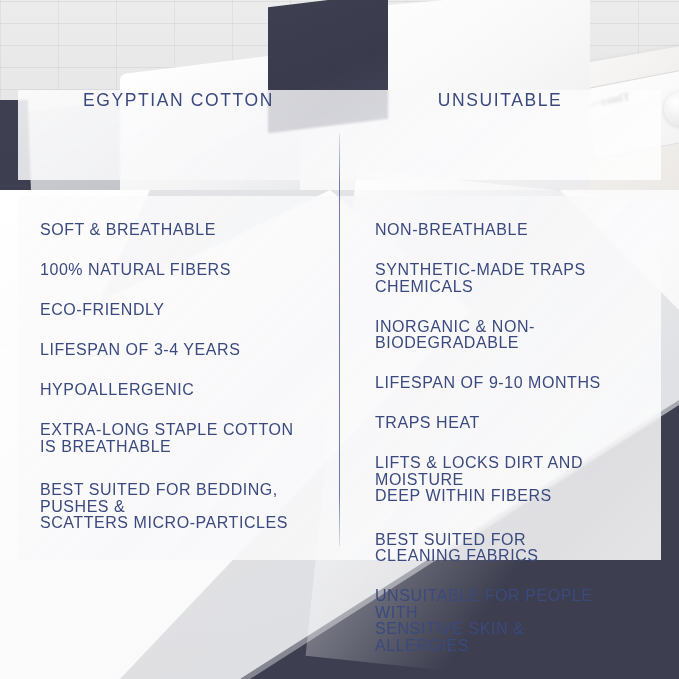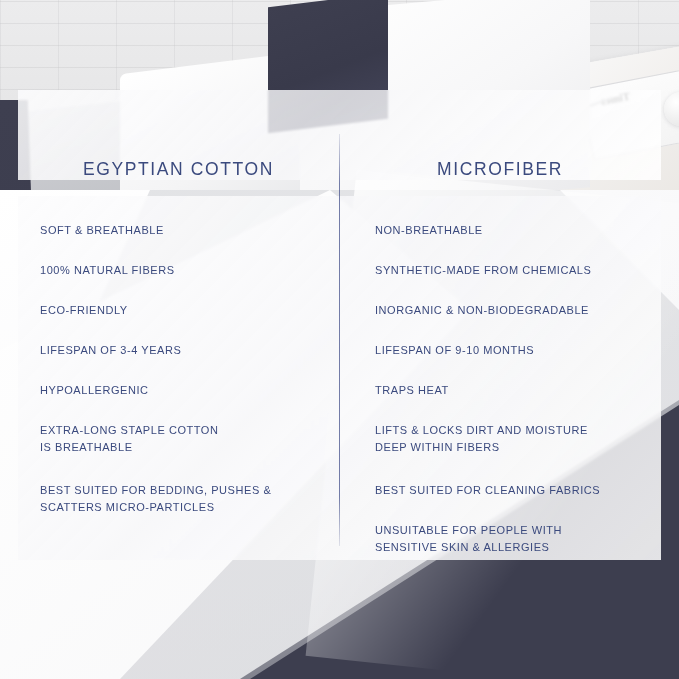--- a/index.html
+++ b/index.html
@@ -75,41 +75,41 @@
 
   
   .card{
     position:absolute;
     background:linear-gradient(135deg,rgba(252,252,253,.88) 0%,rgba(247,247,249,.80) 45%,rgba(255,255,255,.86) 100%);
     backdrop-filter:blur(1px);
   }
   .card-header{left:18px;top:90px;width:643px;height:90px;}
   .card-body{left:18px;top:196px;width:643px;height:364px;}
 
-  .header-row{position:absolute;inset:0;display:flex;align-items:flex-end;}
+  .header-row{position:absolute;inset:0;display:flex;align-items:flex-start;}
   .header-cell{flex:1;text-align:center;}
   .header-cell.left{flex:0 0 321px;}
   .header-cell.right{flex:1;}
   .col-title{
     color:#3b4a7e;font-size:17.5px;font-weight:400;letter-spacing:1.6px;
     white-space:nowrap;
   }
 
   
   .divider{position:absolute;left:339px;top:134px;width:1px;height:412px;
     background:linear-gradient(180deg,rgba(90,100,150,.15),rgba(70,82,140,.75) 12%,rgba(70,82,140,.75) 88%,rgba(90,100,150,.15));}
 
   .cols{position:absolute;left:18px;top:196px;width:643px;height:364px;display:flex;}
   .col{box-sizing:border-box;}
   .col.left{width:321px;padding:26px 14px 0 22px;}
   .col.right{width:282px;padding:26px 10px 0 36px;}
 
   .item{
     color:#3b4a7e;
-    font-size:11px;
+    font-size:16px;
     font-weight:400;
     letter-spacing:.55px;
     line-height:16.5px;
     margin-bottom:23.5px;
     white-space:pre-line;
   }
   .item.two-line{margin-bottom:27px;}
   .item:last-child{margin-bottom:8px;}
 </style>
 </head>
@@ -137,42 +137,42 @@
     <div class="bg-duvet-fold2"></div>
     <div class="bg-duvet-sheen"></div>
   </div>
 
   <div class="card card-header">
     <div class="header-row">
       <div class="header-cell left">
         <div class="col-title">EGYPTIAN COTTON</div>
       </div>
       <div class="header-cell right">
-        <div class="col-title">MICROFIBER</div>
+        <div class="col-title">UNSUITABLE</div>
       </div>
     </div>
   </div>
 
   <div class="card card-body"></div>
 
   <div class="cols">
     <div class="col left">
       <div class="item">SOFT &amp; BREATHABLE</div>
       <div class="item">100% NATURAL FIBERS</div>
       <div class="item">ECO-FRIENDLY</div>
       <div class="item">LIFESPAN OF 3-4 YEARS</div>
       <div class="item">HYPOALLERGENIC</div>
       <div class="item two-line">EXTRA-LONG STAPLE COTTON
 IS BREATHABLE</div>
       <div class="item two-line">BEST SUITED FOR BEDDING, PUSHES &amp;
 SCATTERS MICRO-PARTICLES</div>
     </div>
     <div class="col right">
       <div class="item">NON-BREATHABLE</div>
-      <div class="item">SYNTHETIC-MADE FROM CHEMICALS</div>
+      <div class="item">SYNTHETIC-MADE TRAPS CHEMICALS</div>
       <div class="item">INORGANIC &amp; NON-BIODEGRADABLE</div>
       <div class="item">LIFESPAN OF 9-10 MONTHS</div>
       <div class="item">TRAPS HEAT</div>
       <div class="item two-line">LIFTS &amp; LOCKS DIRT AND MOISTURE
 DEEP WITHIN FIBERS</div>
       <div class="item">BEST SUITED FOR CLEANING FABRICS</div>
       <div class="item two-line">UNSUITABLE FOR PEOPLE WITH
 SENSITIVE SKIN &amp; ALLERGIES</div>
     </div>
   </div>

